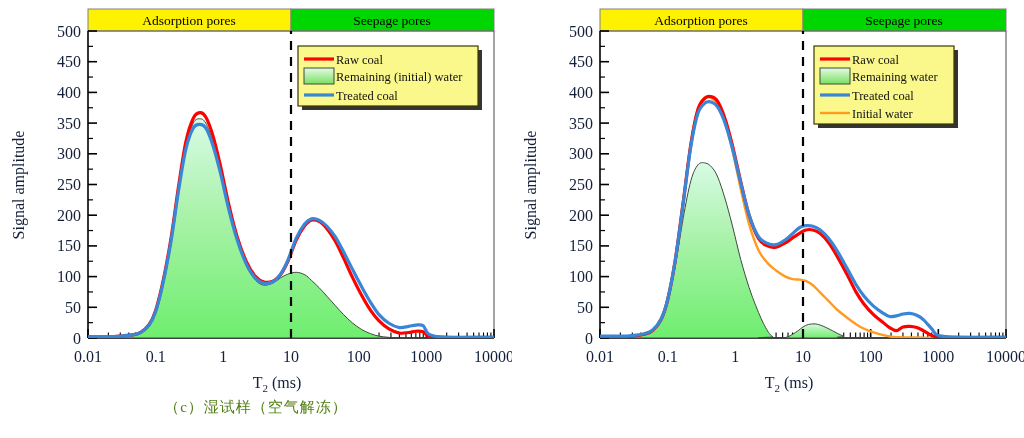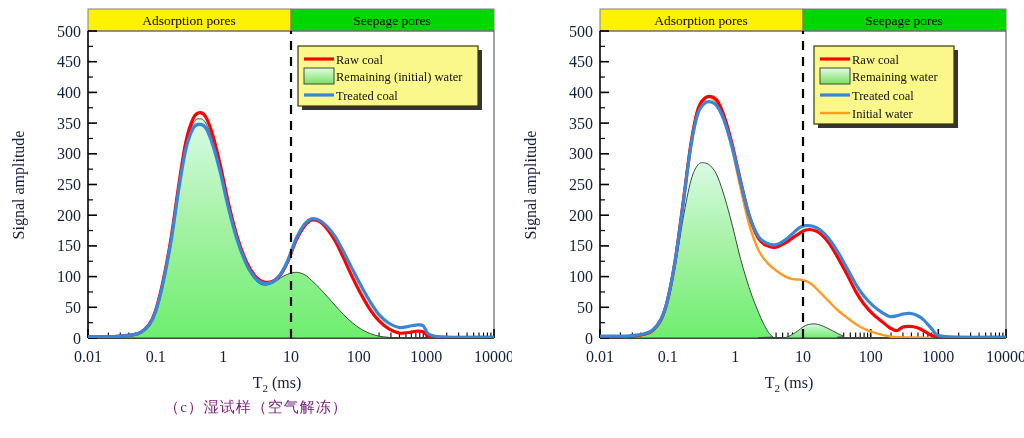--- a/index.html
+++ b/index.html
@@ -27,21 +27,21 @@
     width:512px;height:396px;
     display:block;
   }
   .caption{
     position:absolute;
     left:0;right:0;
     top:398px;
     text-align:center;
     font-family:"Liberation Serif", serif;
     font-size:15px;
-    color:#701a75;
+    color:#4d7c0f;
     letter-spacing:1px;
     white-space:nowrap;
   }
   text{
     font-family:"Liberation Serif", serif;
     fill:#14203a;
   }
   .tick-label{font-size:16px;}
   .axis-title{font-size:16px;}
   .band-label{font-size:13.5px;fill:#000000;}

